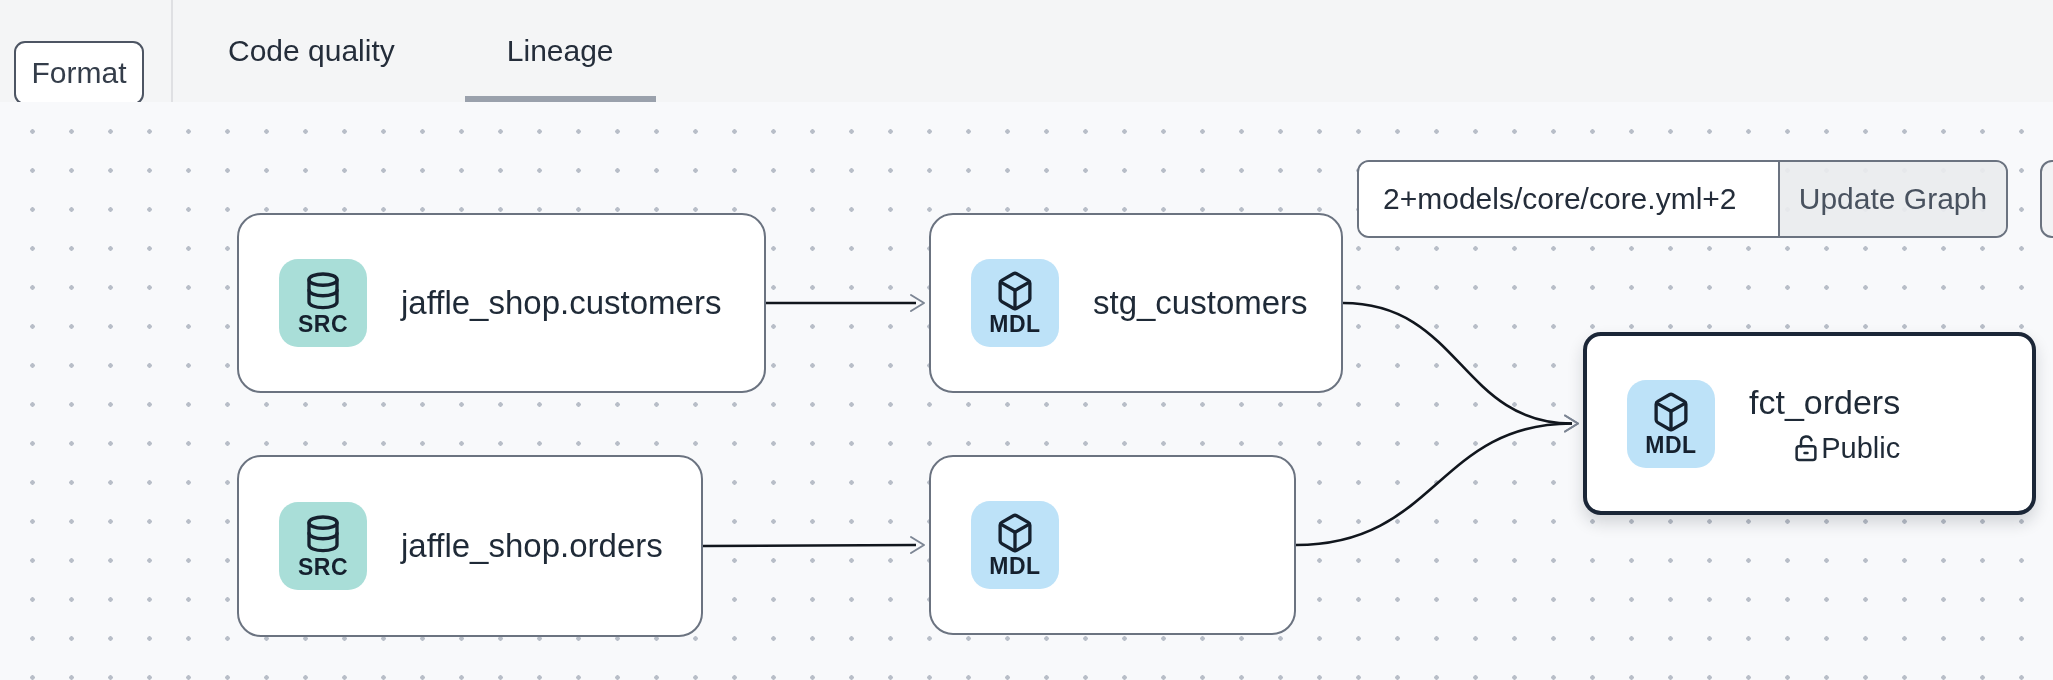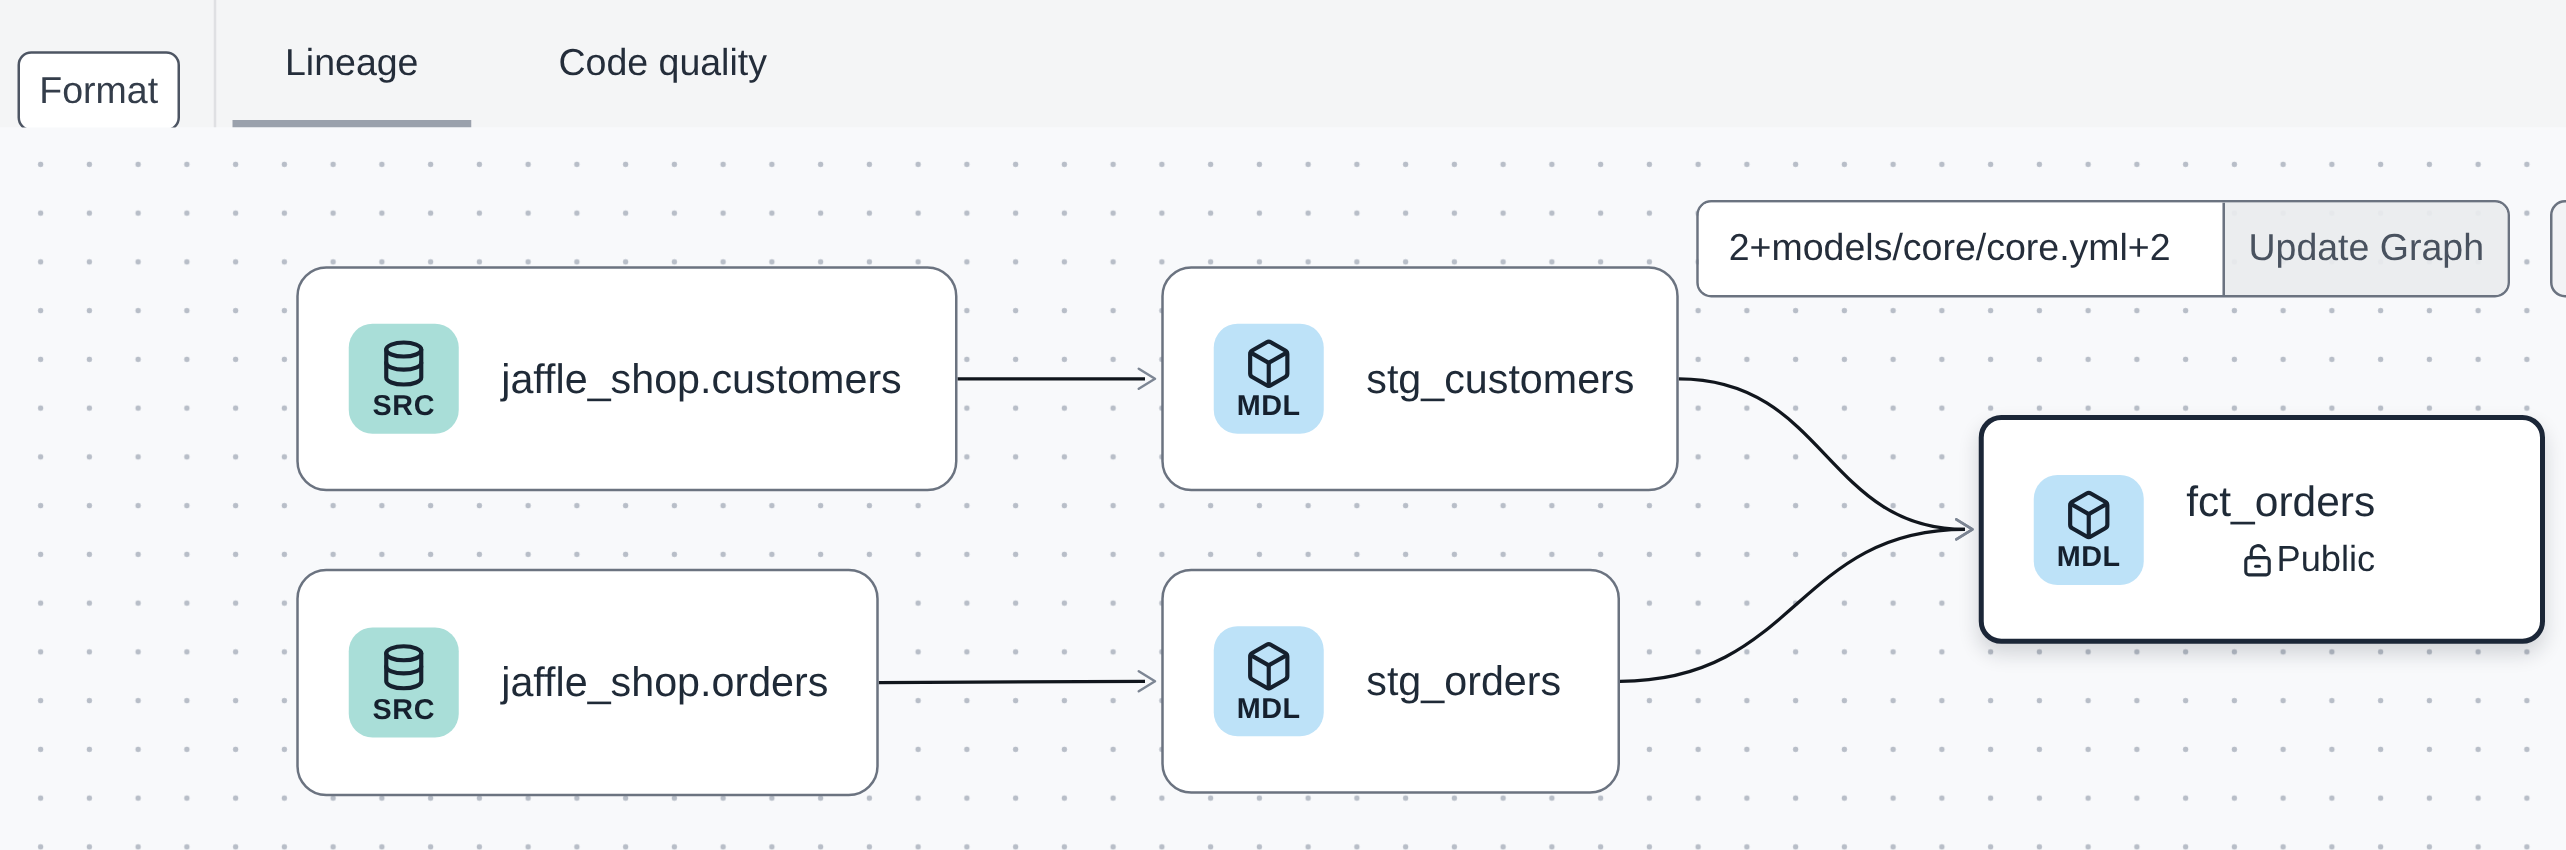--- a/index.html
+++ b/index.html
@@ -138,22 +138,22 @@
     cursor: pointer;
   }
 </style>
 </head>
 <body>
 
 <div class="toolbar">
   <button class="format-btn">Format</button>
   <div class="toolbar-divider"></div>
   <div class="tabs">
+    <div class="tab">Code quality</div>
     <div class="tab active">Lineage</div>
-    <div class="tab">Code quality</div>
   </div>
 </div>
 
 <div class="canvas">
   <svg class="edge-layer" xmlns="http://www.w3.org/2000/svg">
       <path d="M 766 201 L 916 201" fill="none" stroke="#11161d" stroke-width="2.6"></path>
       <path d="M 911 193 L 924 201 L 911 209" fill="none" stroke="#7d8694" stroke-width="2" stroke-linecap="round" stroke-linejoin="round"></path>
       <path d="M 703 444 L 916 443" fill="none" stroke="#11161d" stroke-width="2.6"></path>
       <path d="M 911 435 L 924 443 L 911 451" fill="none" stroke="#7d8694" stroke-width="2" stroke-linecap="round" stroke-linejoin="round"></path>
       <path d="M 1343 201 C 1460.5 201, 1460.5 321.5, 1572 321.5" fill="none" stroke="#11161d" stroke-width="2.6"></path>
@@ -203,23 +203,20 @@
       </div>
       <div class="node" style="left: 929px; top: 353px; width: 367px; height: 180px;">
         <div class="node-icon model">
           <svg viewBox="0 0 24 24" fill="none" stroke-width="1.9" stroke-linecap="round" stroke-linejoin="round">
             <path d="M20.5 16.4V7.6a1.9 1.9 0 0 0-.95-1.64l-6.6-3.8a1.9 1.9 0 0 0-1.9 0l-6.6 3.8A1.9 1.9 0 0 0 3.5 7.6v8.8a1.9 1.9 0 0 0 .95 1.64l6.6 3.8a1.9 1.9 0 0 0 1.9 0l6.6-3.8a1.9 1.9 0 0 0 .95-1.64z"></path>
             <path d="M3.8 6.9 12 11.6l8.2-4.7"></path>
             <path d="M12 22V11.6"></path>
           </svg>
           <span class="node-badge">MDL</span>
         </div>
-        <div class="node-labels">
-          <span class="node-label">stg_orders</span>
-        </div>
       </div>
       <div class="node selected" style="left: 1583px; top: 230px; width: 453px; height: 183px;">
         <div class="node-icon model">
           <svg viewBox="0 0 24 24" fill="none" stroke-width="1.9" stroke-linecap="round" stroke-linejoin="round">
             <path d="M20.5 16.4V7.6a1.9 1.9 0 0 0-.95-1.64l-6.6-3.8a1.9 1.9 0 0 0-1.9 0l-6.6 3.8A1.9 1.9 0 0 0 3.5 7.6v8.8a1.9 1.9 0 0 0 .95 1.64l6.6 3.8a1.9 1.9 0 0 0 1.9 0l6.6-3.8a1.9 1.9 0 0 0 .95-1.64z"></path>
             <path d="M3.8 6.9 12 11.6l8.2-4.7"></path>
             <path d="M12 22V11.6"></path>
           </svg>
           <span class="node-badge">MDL</span>
         </div>

